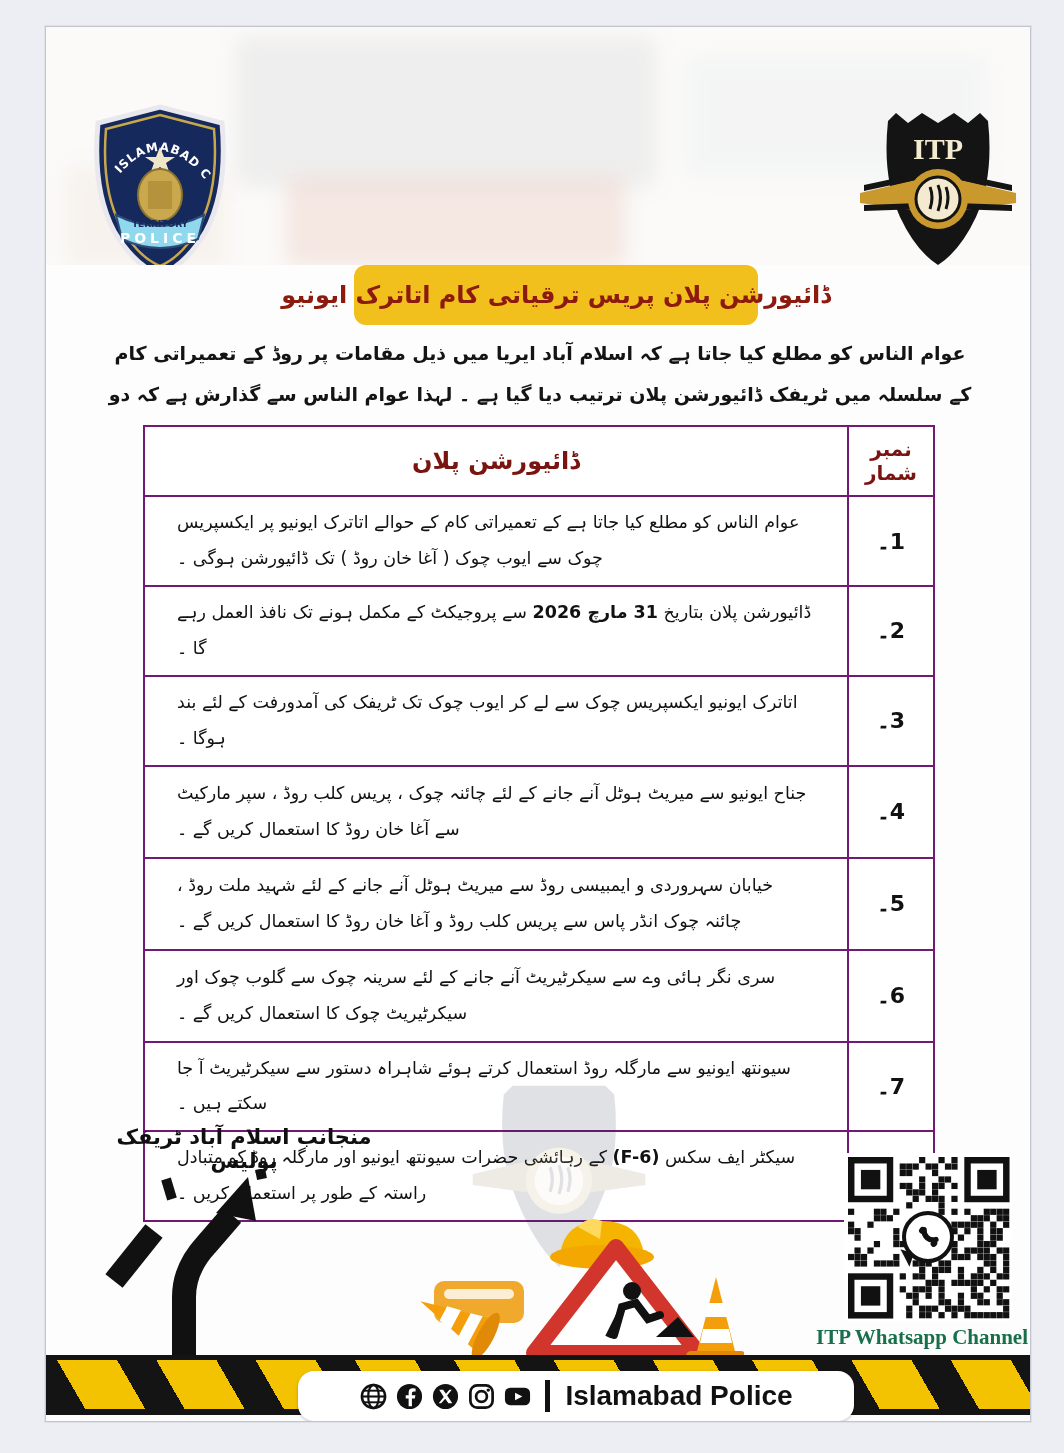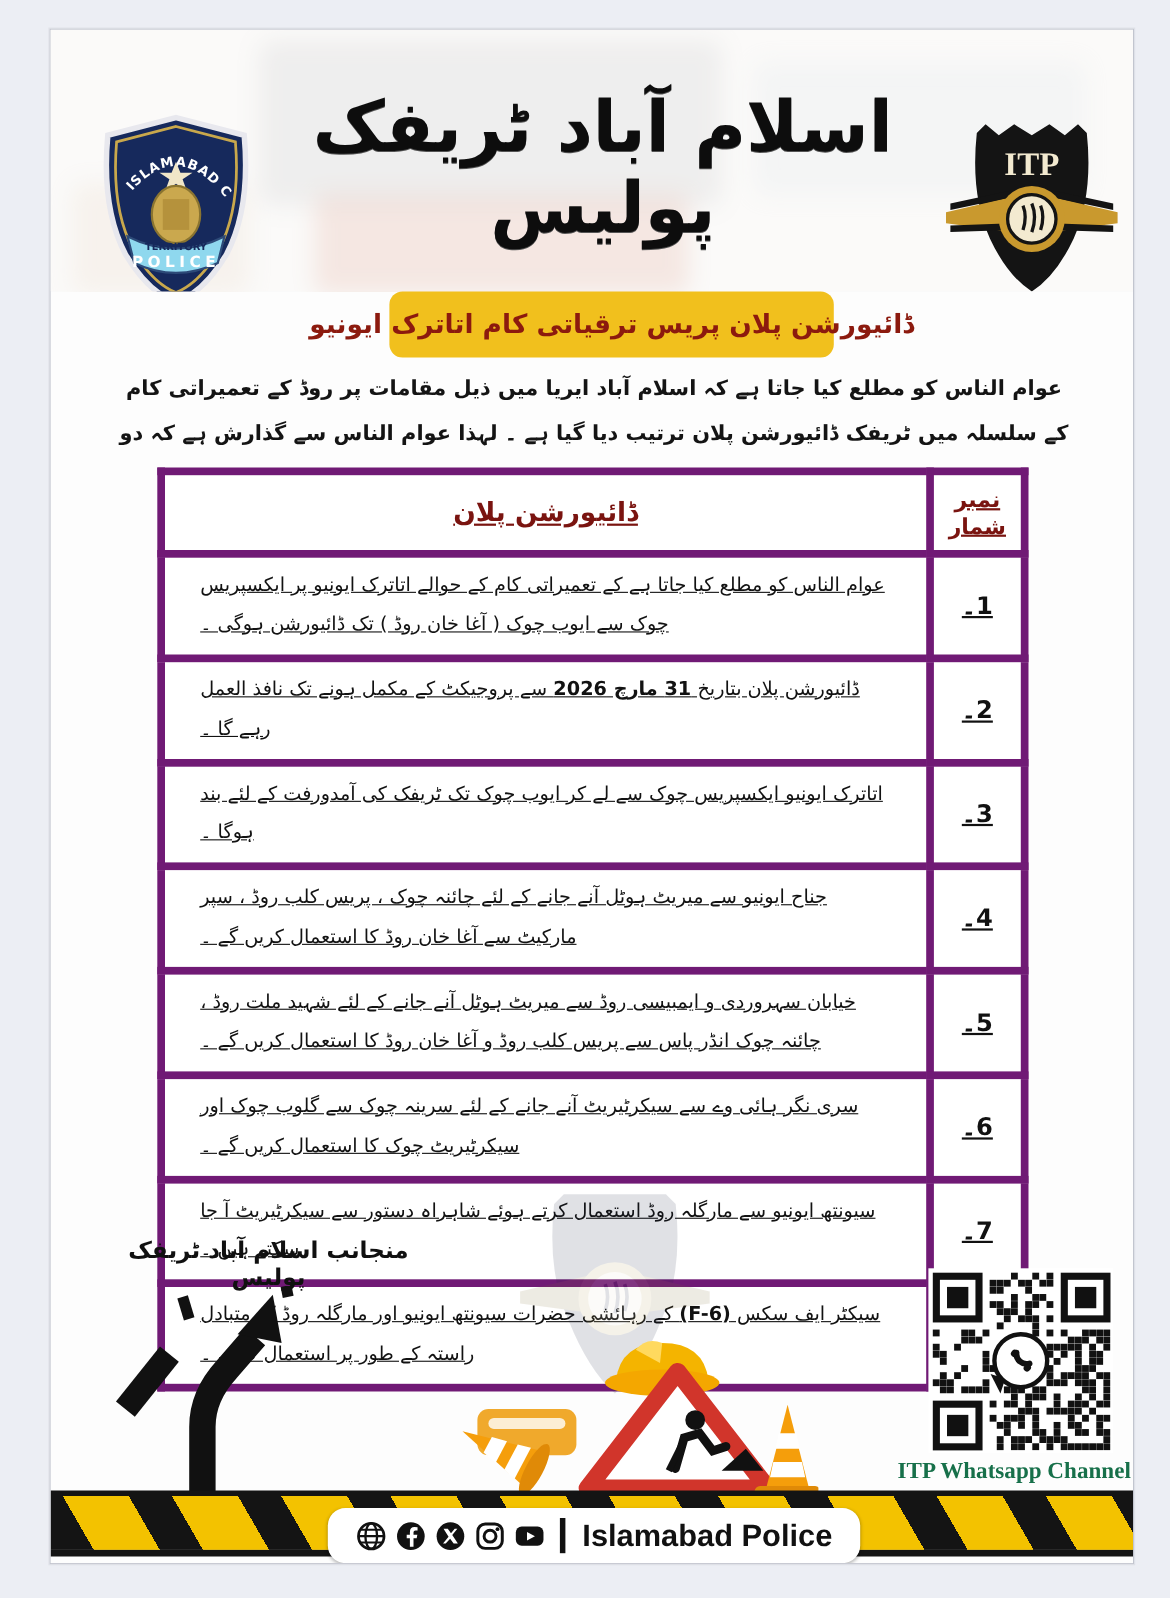--- a/index.html
+++ b/index.html
@@ -29,21 +29,21 @@
     border-radius:12px; display:flex; align-items:center; justify-content:center; }
   .banner span { direction:rtl; font-size:24px; font-weight:bold; color:#8c1a0e; white-space:nowrap; }
 
   
   .intro { position:absolute; left:58px; top:306px; width:872px; direction:rtl; text-align:center;
     font-size:19px; font-weight:600; color:#141414; line-height:2.15; }
 
   
   .tbl-wrap { position:absolute; left:97px; top:398px; width:792px; }
   table.div-table { width:100%; border-collapse:collapse; direction:rtl; background:#fff; }
-  .div-table td, .div-table th { border:7px solid #701a75; vertical-align:middle;text-decoration:underline; }
+  .div-table td, .div-table th { border:2px solid #701a75; vertical-align:middle; }
   .div-table th.num-h { width:86px; font-size:20px; font-weight:bold; color:#7a1410; padding:10px 4px;border-radius:32px; }
   .div-table th.plan-h { font-size:24px; font-weight:bold; color:#7a1410; padding:10px 4px; text-align:center; }
   .div-table td.num { width:86px; text-align:center; font-size:22px; font-weight:bold; color:#111;
     font-family:"DejaVu Sans",sans-serif; }
   .div-table td.desc { text-align:left; padding:8px 32px; font-size:17.5px; color:#121212; line-height:2.05;margin-top:24px; }
   .div-table tr:nth-child(1) td { height:90px; }
   .div-table tr:nth-child(2) td { height:40px; }
   .div-table tr:nth-child(3) td { height:48px; }
   .div-table tr:nth-child(4) td { height:92px; }
   .div-table tr:nth-child(5) td { height:92px; }
@@ -74,21 +74,21 @@
     border:4px solid #111; border-radius:50%; display:flex; align-items:center; justify-content:center; }
   .wa-tail { position:absolute; left:54px; top:98px; width:0; height:0;
     border-left:14px solid transparent; border-top:14px solid #111; transform:rotate(18deg); }
   .chan { position:absolute; left:726px; top:1298px; width:300px; text-align:center; z-index:2;
     font-family:"Liberation Serif",serif; font-weight:bold; font-size:21px; color:#17704a; }
 
   
   .band { position:absolute; left:0; top:1328px; width:100%; height:60px; z-index:3;
     background:repeating-linear-gradient(60deg,#141414 0 34px,#f3c200 34px 86px);
     border-top:5px solid #141414; border-bottom:6px solid #141414; }
-  .pill { position:absolute; left:252px; top:1344px; width:484px; height:50px; background:#fff;
+  .pill { position:absolute; left:252px; top:1344px; width:556px; height:50px; background:#fff;
     border-radius:16px; z-index:4; display:flex; align-items:center; justify-content:center; gap:7px;
     box-shadow:0 1px 3px rgba(0,0,0,.25); }
   .pill .sep { width:5px; height:32px; background:#111; margin:0 8px 0 6px; }
   .pill .brand { font-family:"Liberation Sans",sans-serif; font-weight:bold; font-size:28px; color:#111; }
   .icn { width:29px; height:29px; display:block; }
 </style>
 </head>
 <body>
 
 <div class="canvas">
@@ -111,21 +111,20 @@
           </defs>
         <text font-size="12" font-weight="bold" fill="#fff" letter-spacing="1"><textPath href="#arcTop" startOffset="8%">ISLAMABAD CAPITAL</textPath></text>
         <polygon points="74,44 78,54 89,54 80,60 84,71 74,64 64,71 68,60 59,54 70,54" fill="#f0e6c8"></polygon>
         <ellipse cx="74" cy="92" rx="22" ry="26" fill="#caa84e" stroke="#8a7430" stroke-width="2"></ellipse>
         <rect x="62" y="78" width="24" height="28" fill="#b5923c"></rect>
         <path d="M30 112 Q74 134 118 112 L112 136 Q74 154 36 136 Z" fill="#8fd8ee" stroke="#2d4a78" stroke-width="2"></path>
         <text x="74" y="124" text-anchor="middle" font-size="9" font-weight="bold" fill="#16295c">TERRITORY</text>
         <text x="74" y="140" text-anchor="middle" font-size="14" font-weight="bold" fill="#ffffff" letter-spacing="4">POLICE</text>
       </svg>
 
-      <div class="hdr-title">اسلام آباد ٹریفک پولیس</div>
 
       <svg class="itp" viewBox="0 0 160 168">
         <path d="M38 6 L50 16 L64 6 L80 16 L96 6 L110 16 L122 6 L130 14 Q136 70 118 110 Q102 144 80 158 Q58 144 42 110 Q24 70 30 14 Z" fill="#141414"></path>
         <text x="80" y="52" text-anchor="middle" font-size="30" font-weight="bold" fill="#f3ead0" font-family="'Liberation Serif',serif">ITP</text>
         <path d="M2 86 L62 72 L62 104 L2 96 Z" fill="#c9992e"></path>
         <path d="M6 78 L62 66 L62 72 L6 84 Z" fill="#141414"></path>
         <path d="M6 98 L62 96 L62 102 L6 104 Z" fill="#141414"></path>
         <path d="M158 86 L98 72 L98 104 L158 96 Z" fill="#c9992e"></path>
         <path d="M154 78 L98 66 L98 72 L154 84 Z" fill="#141414"></path>
         <path d="M154 98 L98 96 L98 102 L154 104 Z" fill="#141414"></path>

